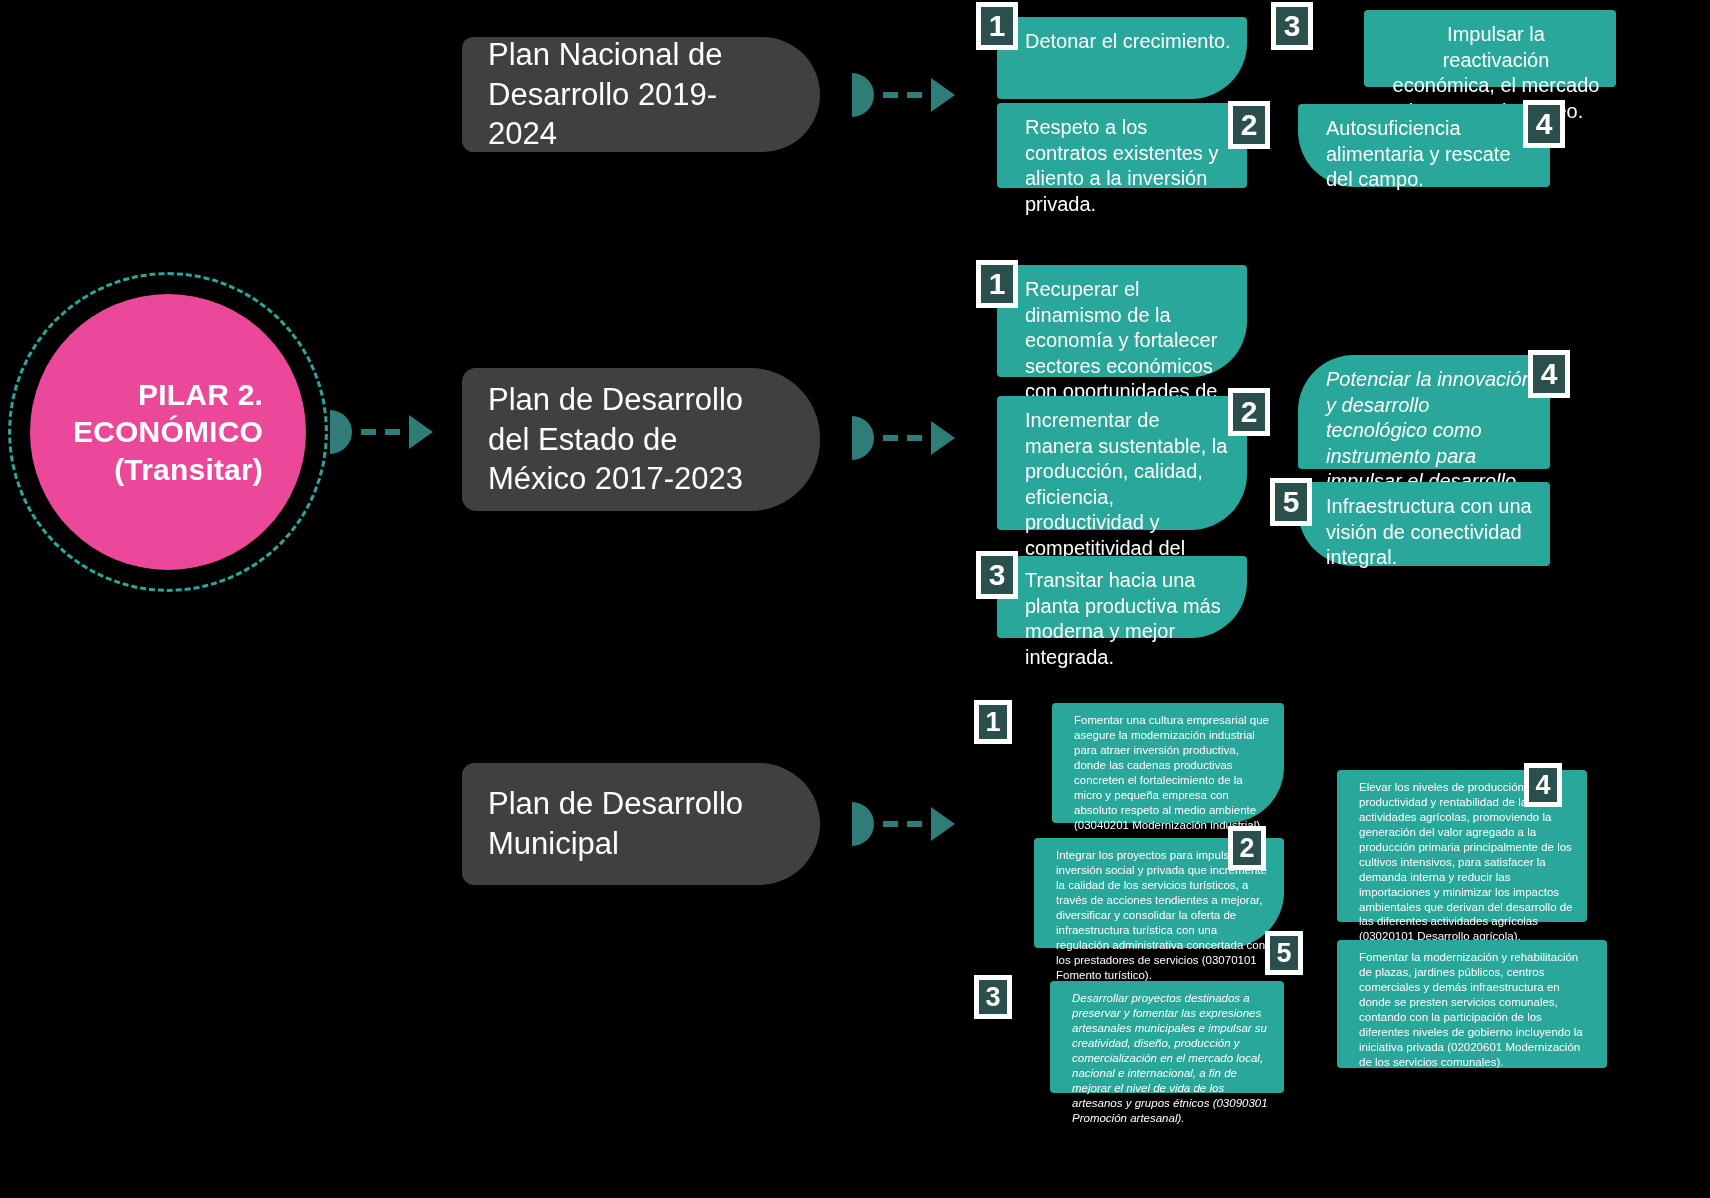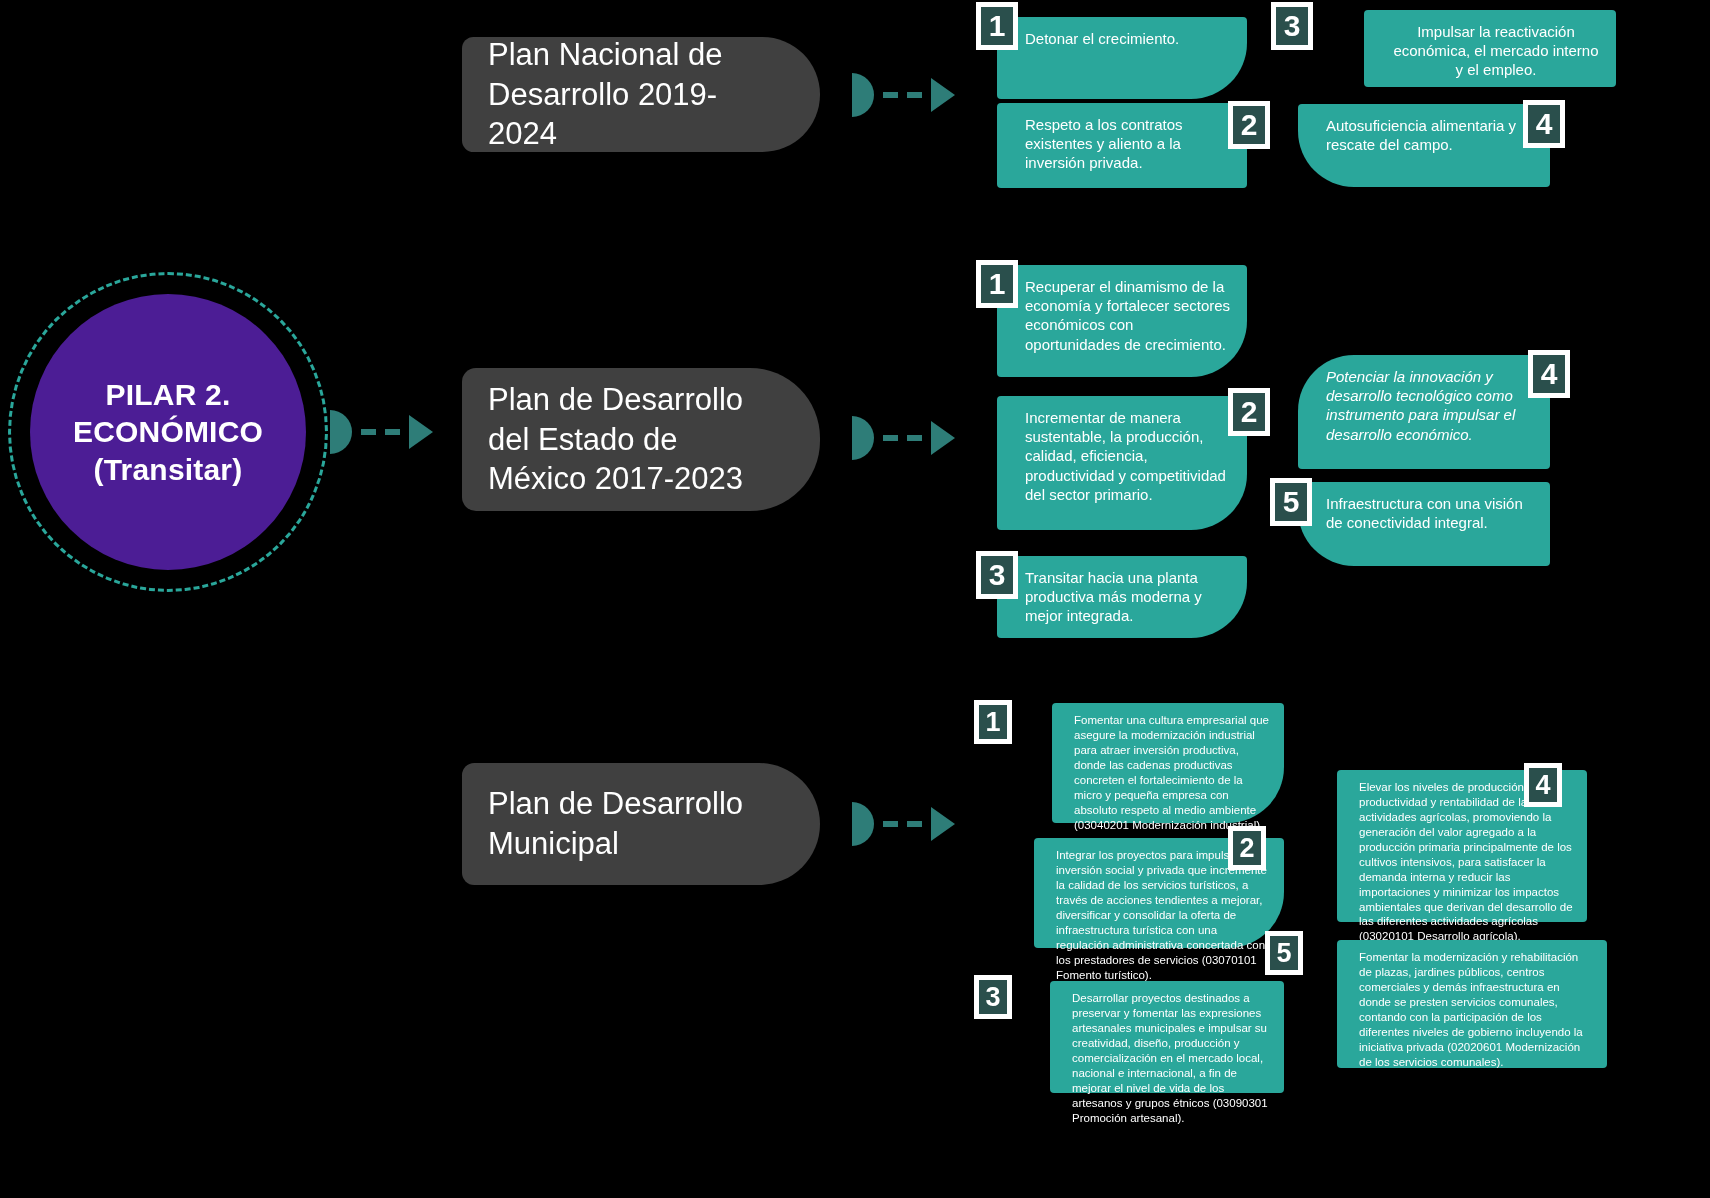--- a/index.html
+++ b/index.html
@@ -13,23 +13,23 @@
 
   
   .pillar-wrap { position: absolute; left: 8px; top: 272px; width: 320px; height: 320px; }
   .pillar-dashes {
     position: absolute; inset: 0;
     border: 3px dashed #2aa79b;
     border-radius: 50%;
   }
   .pillar-circle {
     position: absolute; left: 22px; top: 22px; width: 276px; height: 276px;
-    background: #4c1d95; border-radius: 50%;
+    background: #ec4899; border-radius: 50%;
     display: flex; align-items: center; justify-content: center;
-    text-align: center;
+    text-align: right;
   }
   .pillar-text {
     color: #ffffff; font-weight: bold; font-size: 30px; line-height: 1.25;
     letter-spacing: .2px; padding: 0 10px;
   }
 
   
   .conn { position: absolute; height: 46px; display: flex; align-items: center; }
   .conn .halfdisc {
     width: 22px; height: 44px;
@@ -59,21 +59,21 @@
     color: #ffffff; font-size: 31px; line-height: 1.28; font-weight: 400;
   }
 
   
   .card {
     position: absolute;
     background: #2aa79b;
     color: #ffffff;
     padding: 12px 16px 14px 28px;
   }
-  .card.big  { font-size: 15px; line-height: 1.28; }
+  .card.big  { font-size: 20px; line-height: 1.28; }
   .card.small{ font-size: 11.5px; line-height: 1.30; padding: 10px 14px 12px 22px; margin-left: 37px; }
   .r-bl    { border-radius: 4px 4px 4px 56px; }
   .r-br    { border-radius: 4px 4px 56px 4px; }
   .r-tl    { border-radius: 56px 4px 4px 4px; }
   .r-plain { border-radius: 4px; }
 
   
   .badge {
     position: absolute;
     background: #2a4f4c;
@@ -212,21 +212,21 @@
     <span>1</span>
   </div>
 
   <div class="card small r-br" style="left:997px; top:838px; width:250px; height:110px;">
     <span>Integrar los proyectos para impulsar la inversión social y privada que incremente la calidad de los servicios turísticos, a través de acciones tendientes a mejorar, diversificar y consolidar la oferta de infraestructura turística con una regulación administrativa concertada con los prestadores de servicios (03070101 Fomento turístico).</span>
   </div>
   <div class="badge sm" style="left:1228px; top:826px;">
     <span>2</span>
   </div>
 
-  <div class="card small r-plain" style="left:1013px; top:981px; width:234px; height:112px;">
+  <div class="card small r-plain" style="left:1013px; top:981px; width:234px; height:112px;font-style:italic;">
     <span>Desarrollar proyectos destinados a preservar y fomentar las expresiones artesanales municipales e impulsar su creatividad, diseño, producción y comercialización en el mercado local, nacional e internacional, a fin de mejorar el nivel de vida de los artesanos y grupos étnicos (03090301 Promoción artesanal).</span>
   </div>
   <div class="badge sm" style="left:974px; top:975px;">
     <span>3</span>
   </div>
 
   <div class="card small r-plain" style="left:1300px; top:770px; width:250px; height:152px;">
     <span>Elevar los niveles de producción, productividad y rentabilidad de las actividades agrícolas, promoviendo la generación del valor agregado a la producción primaria principalmente de los cultivos intensivos, para satisfacer la demanda interna y reducir las importaciones y minimizar los impactos ambientales que derivan del desarrollo de las diferentes actividades agrícolas (03020101 Desarrollo agrícola).</span>
   </div>
   <div class="badge sm" style="left:1524px; top:763px;">

